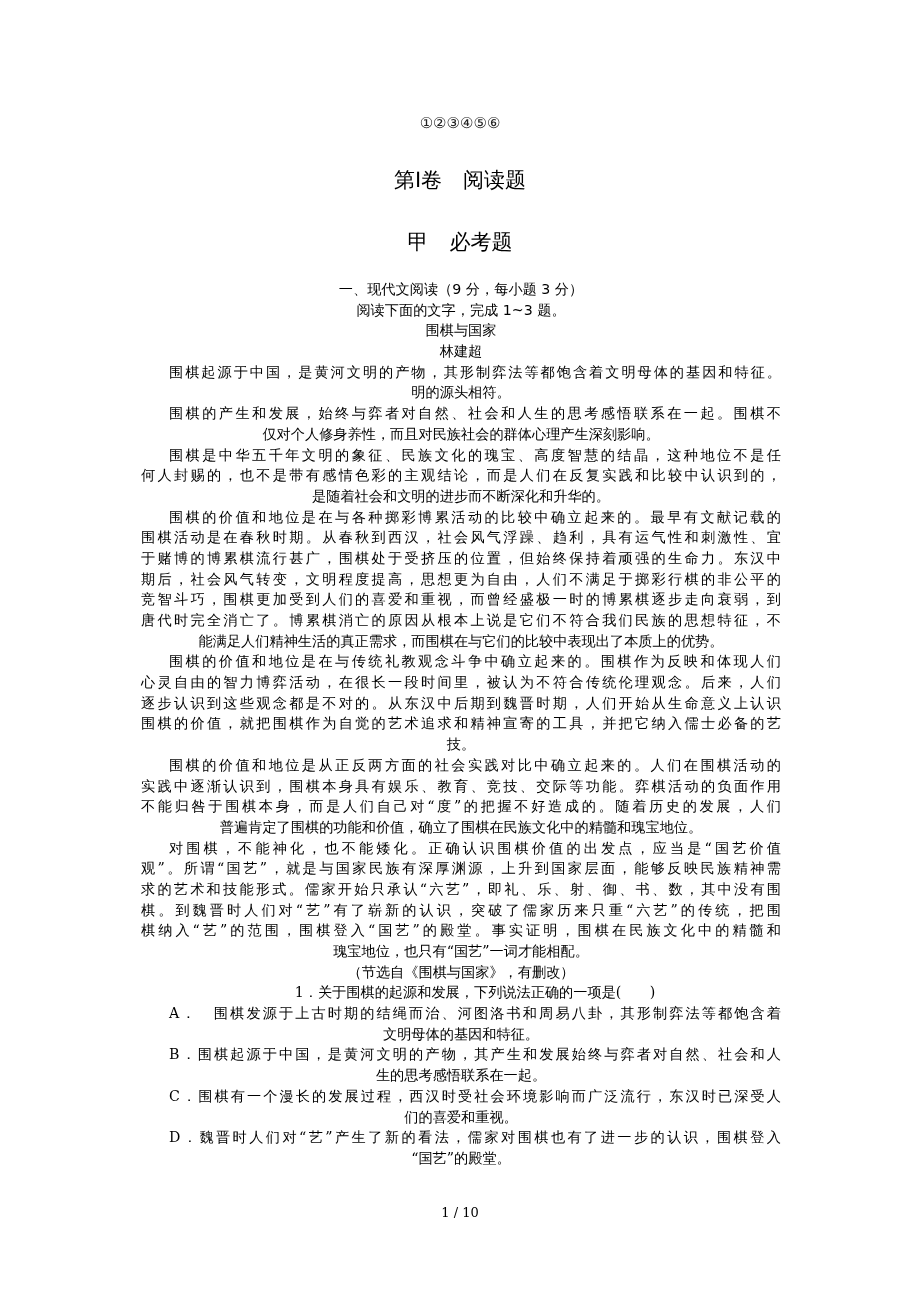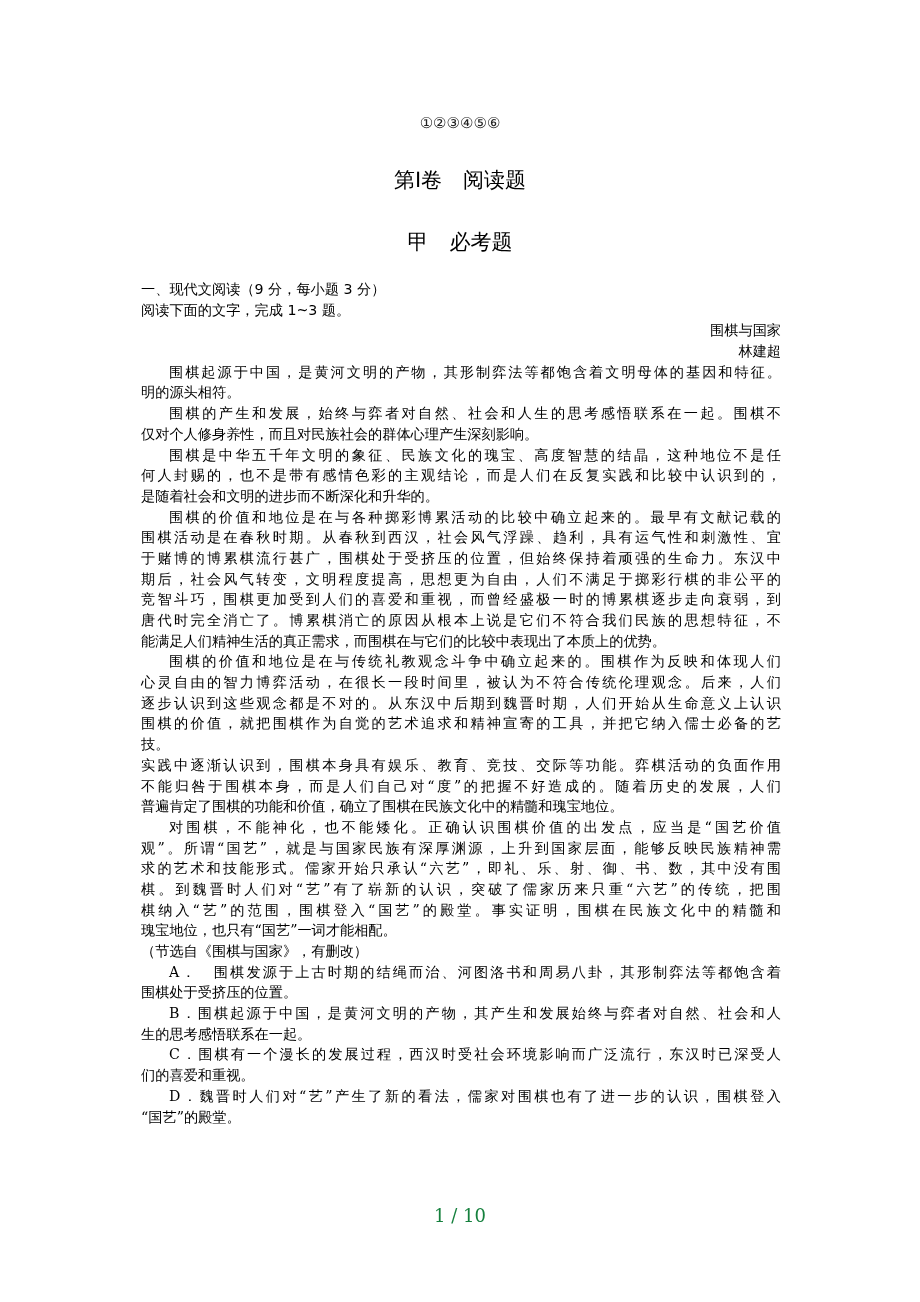--- a/index.html
+++ b/index.html
@@ -4,28 +4,28 @@
 <style>
   html, body { margin: 0; padding: 0; background: #ffffff; }
   body { width: 920px; height: 1302px; position: relative; overflow: hidden;
          font-family: "DejaVu Serif", "Liberation Serif", serif; color: #000; }
   .page { position: absolute; left: 0; top: 0; width: 894px; height: 1302px; }
   .center { position: absolute; left: 0; width: 920px; text-align: center; }
   .circled { top: 114px; font-size: 15px; letter-spacing: 0px; color: #222; }
   .vol-title { top: 166px; font-size: 21px; font-family: Liberation Mono, monospace; }
   .sec-title { top: 228px; font-size: 21px; font-family: "DejaVu Sans", "Liberation Sans", sans-serif; }
   .content { position: absolute; left: 141px; top: 279px; width: 640px; }
-  .ln { display: block; height: 20.7px; line-height: 20.7px; font-size: 14.2px; white-space: nowrap; overflow: visible; }
+  .ln { display: block; height: 20.7px; line-height: 20.7px; font-size: 14.2px; white-space: nowrap; overflow: visible; text-align: center; }
   .ln.j { text-align: justify; text-align-last: justify; }
-  .ln.c { text-align: right; font-family: Liberation Serif, serif; }
+  .ln.c { text-align: center; font-family: Liberation Serif, serif; }
   .ln.r { }
   .ln.ind { padding-left: 28px; }
   .sans { font-family: "DejaVu Sans", "Liberation Sans", sans-serif; }
   .page-num { position: absolute; top: 1205px; left: 0; width: 920px; text-align: center;
-              font-size: 18px; color: #15803d; font-family: "DejaVu Serif", "Liberation Serif", serif; }
+              font-size: 13px; color: #000000; font-family: "DejaVu Serif", "Liberation Serif", serif; }
 </style>
 </head>
 <body>
 
 <div class="page">
 
   <div class="center circled">①②③④⑤⑥</div>
   <div class="center vol-title">第Ⅰ卷　阅读题</div>
   <div class="center sec-title">甲　必考题</div>
 
@@ -59,40 +59,42 @@
           <span class="ln">能满足人们精神生活的真正需求，而围棋在与它们的比较中表现出了本质上的优势。</span>
         </div>
         <div>
           <span class="ln ind j">围棋的价值和地位是在与传统礼教观念斗争中确立起来的。围棋作为反映和体现人们</span>
           <span class="ln j">心灵自由的智力博弈活动，在很长一段时间里，被认为不符合传统伦理观念。后来，人们</span>
           <span class="ln j">逐步认识到这些观念都是不对的。从东汉中后期到魏晋时期，人们开始从生命意义上认识</span>
           <span class="ln j">围棋的价值，就把围棋作为自觉的艺术追求和精神宣寄的工具，并把它纳入儒士必备的艺</span>
           <span class="ln">技。</span>
         </div>
         <div>
+          <span class="ln ind j">围棋的价值和地位是从正反两方面的社会实践对比中确立起来的。人们在围棋活动的</span>
           <span class="ln j">实践中逐渐认识到，围棋本身具有娱乐、教育、竞技、交际等功能。弈棋活动的负面作用</span>
           <span class="ln j">不能归咎于围棋本身，而是人们自己对“度”的把握不好造成的。随着历史的发展，人们</span>
           <span class="ln">普遍肯定了围棋的功能和价值，确立了围棋在民族文化中的精髓和瑰宝地位。</span>
         </div>
         <div>
           <span class="ln ind j">对围棋，不能神化，也不能矮化。正确认识围棋价值的出发点，应当是“国艺价值</span>
           <span class="ln j">观”。所谓“国艺”，就是与国家民族有深厚渊源，上升到国家层面，能够反映民族精神需</span>
           <span class="ln j">求的艺术和技能形式。儒家开始只承认“六艺”，即礼、乐、射、御、书、数，其中没有围</span>
           <span class="ln j">棋。到魏晋时人们对“艺”有了崭新的认识，突破了儒家历来只重“六艺”的传统，把围</span>
           <span class="ln j">棋纳入“艺”的范围，围棋登入“国艺”的殿堂。事实证明，围棋在民族文化中的精髓和</span>
           <span class="ln">瑰宝地位，也只有“国艺”一词才能相配。</span>
         </div>
       </div>
 
     <span class="ln r">（节选自《围棋与国家》，有删改）</span>
 
+    <span class="ln ind">1．关于围棋的起源和发展，下列说法正确的一项是(　　)</span>
     <div id="options">
         <div>
           <span class="ln ind j">A．　围棋发源于上古时期的结绳而治、河图洛书和周易八卦，其形制弈法等都饱含着</span>
-          <span class="ln">围棋处于受挤压的位置。</span>
+          <span class="ln">文明母体的基因和特征。</span>
         </div>
         <div>
           <span class="ln ind j">B．围棋起源于中国，是黄河文明的产物，其产生和发展始终与弈者对自然、社会和人</span>
           <span class="ln">生的思考感悟联系在一起。</span>
         </div>
         <div>
           <span class="ln ind j">C．围棋有一个漫长的发展过程，西汉时受社会环境影响而广泛流行，东汉时已深受人</span>
           <span class="ln">们的喜爱和重视。</span>
         </div>
         <div>

